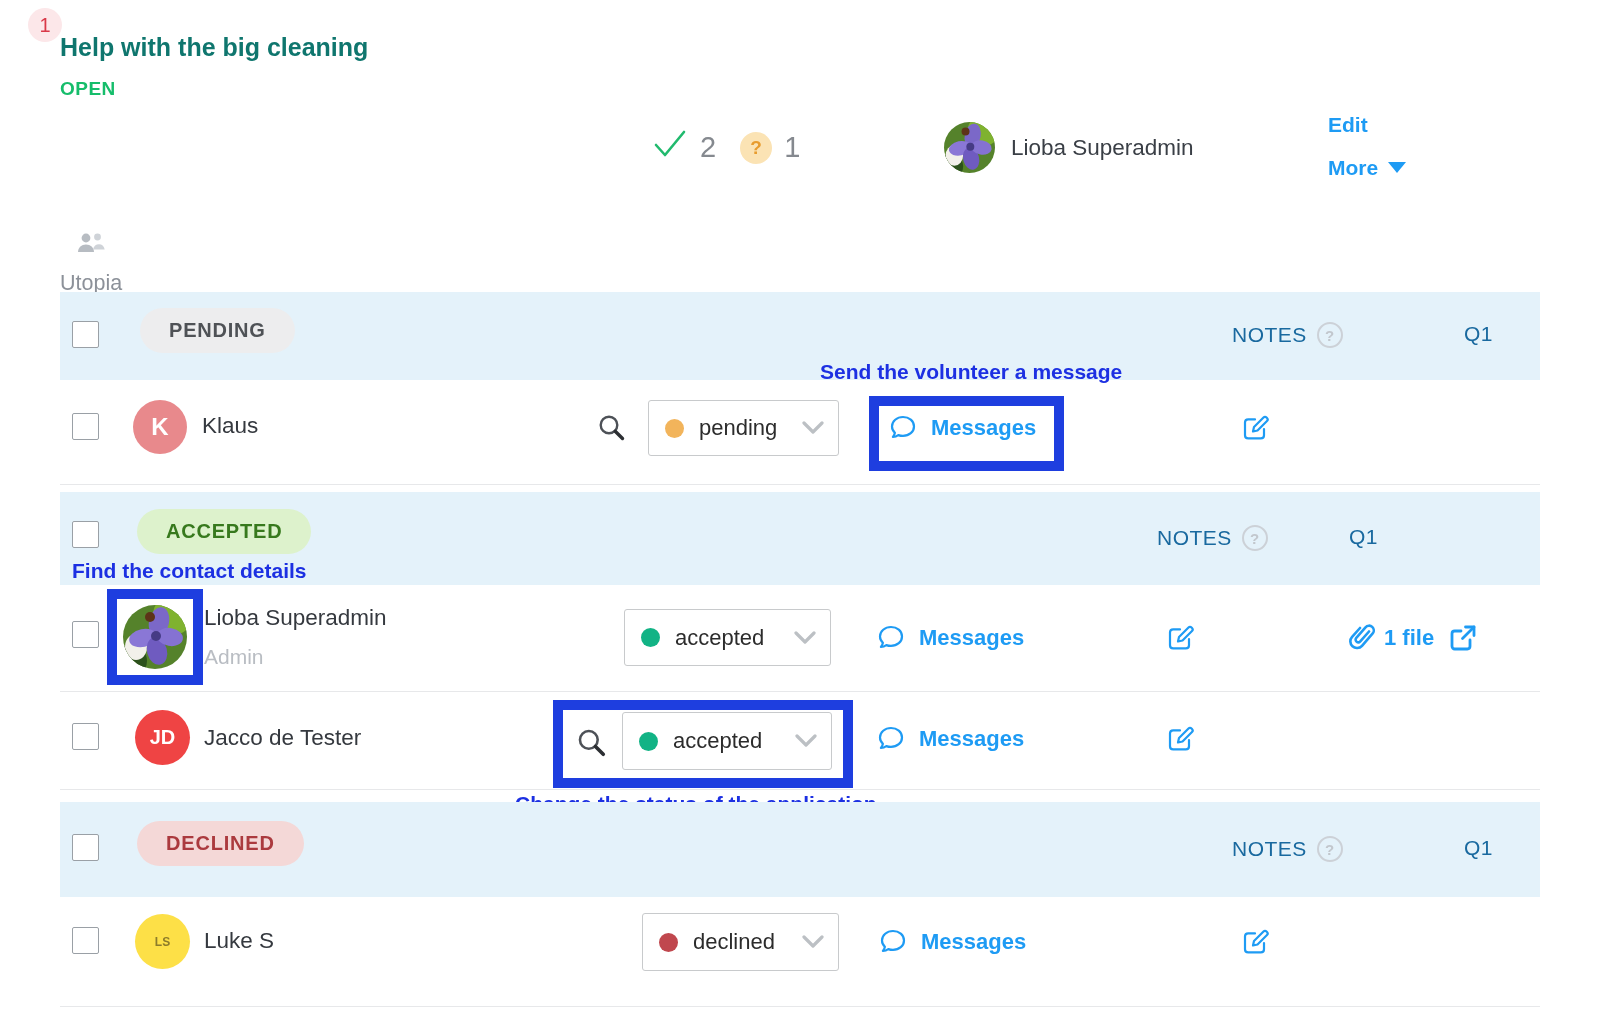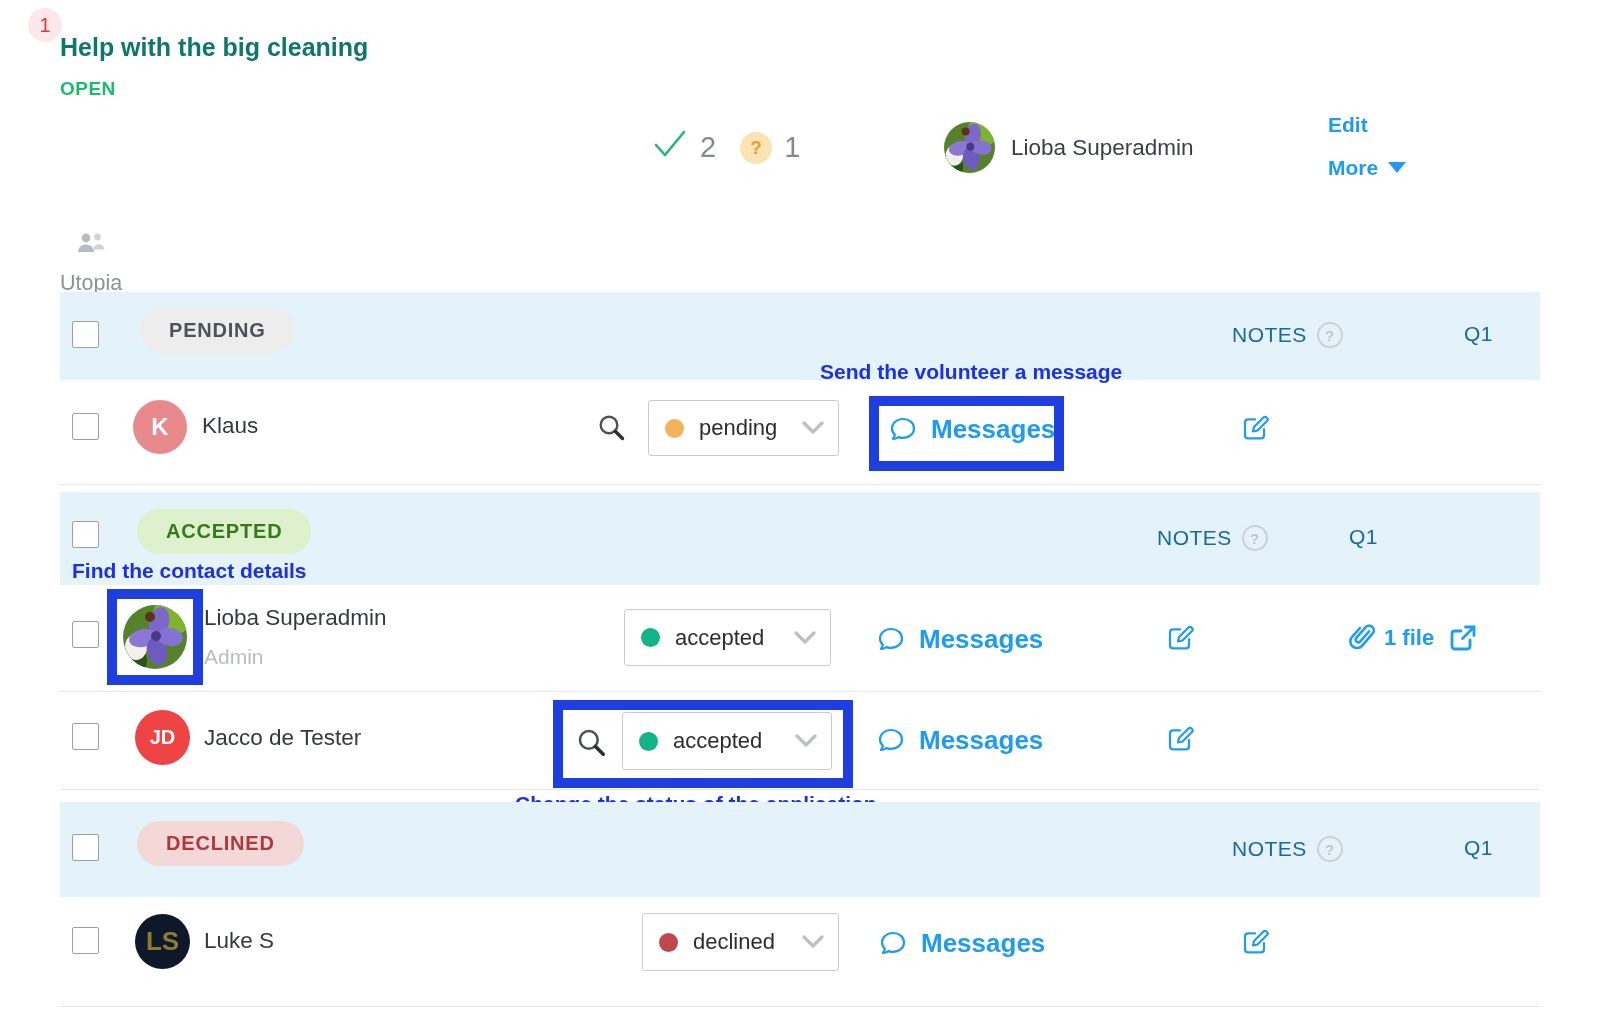--- a/index.html
+++ b/index.html
@@ -38,21 +38,21 @@
   
   .checkbox { width:27px; height:27px; border:1.5px solid #9aa0a6; border-radius:2px; background:#fff; }
   .avatar { border-radius:50%; display:flex; align-items:center; justify-content:center; color:#fff; font-weight:bold; }
   .row-name { font-size:22.5px; color:#35393f; }
   .row-sub { font-size:21px; color:#b9bdc3; }
   .dropdown { background:#fff; border:1px solid #c8cacc; border-radius:3px; display:flex; align-items:center;
     padding:0 14px 0 16px; cursor:pointer; }
   .dot { width:19px; height:19px; border-radius:50%; margin-right:15px; flex:none; }
   .dd-label { font-size:22px; color:#2c2c2c; flex:1; }
   .msg-link { display:flex; align-items:center; gap:14px; cursor:pointer; }
-  .msg-label { font-size:26px; font-weight:bold; color:#1e9bf4; }
+  .msg-label { font-size:22px; font-weight:bold; color:#1e9bf4; }
   .file-link { display:flex; align-items:center; gap:9px; cursor:pointer; }
   .file-label { font-size:22px; font-weight:bold; color:#1e9bf4; }
 
   .divider { position:absolute; left:60px; width:1480px; height:1px; background:#e7e8ea; }
 
   
   .annot-text { font-size:21px; font-weight:bold; color:#1c30e2; white-space:nowrap; }
   .annot-box { position:absolute; border:10px solid #1e3edf; background:transparent; }
 </style>
 </head>
@@ -259,21 +259,21 @@
   <div class="band" style="top:802px; height:95px;"></div>
   <div class="abs checkbox" style="left:72px; top:834px;"></div>
   <div class="abs pill pill-declined" style="left:137px; top:821px;">DECLINED</div>
   <div class="abs col-head" style="left:1232px; top:836px;">
     <span>NOTES</span>
     <span class="q-circle">?</span>
   </div>
   <div class="abs col-head" style="left:1464px; top:836px;">Q1</div>
 
   <div class="abs checkbox" style="left:72px; top:927px;"></div>
-  <div class="abs avatar" style="left:135px; top:914px; width:55px; height:55px; background:#0f172a; color:#8d7c2a; font-size:26px;">LS</div>
+  <div class="abs avatar" style="left:135px; top:914px; width:55px; height:55px; background:#fde047; color:#8d7c2a; font-size:12px;">LS</div>
   <div class="abs row-name" style="left:204px; top:928px;">Luke S</div>
   <div class="abs dropdown" style="left:642px; top:913px; width:197px; height:58px;">
     <span class="dot" style="background:#c0474e;"></span>
     <span class="dd-label">declined</span>
     <svg width="22" height="14" viewBox="0 0 22 14">
         <polyline points="2,2 11,11 20,2" fill="none" stroke="#bcc0c4" stroke-width="3.2" stroke-linecap="round" stroke-linejoin="round"></polyline>
       </svg>
   </div>
   <div class="abs msg-link" style="left:879px; top:928px;">
     <svg width="28" height="28" viewBox="0 0 28 28">

